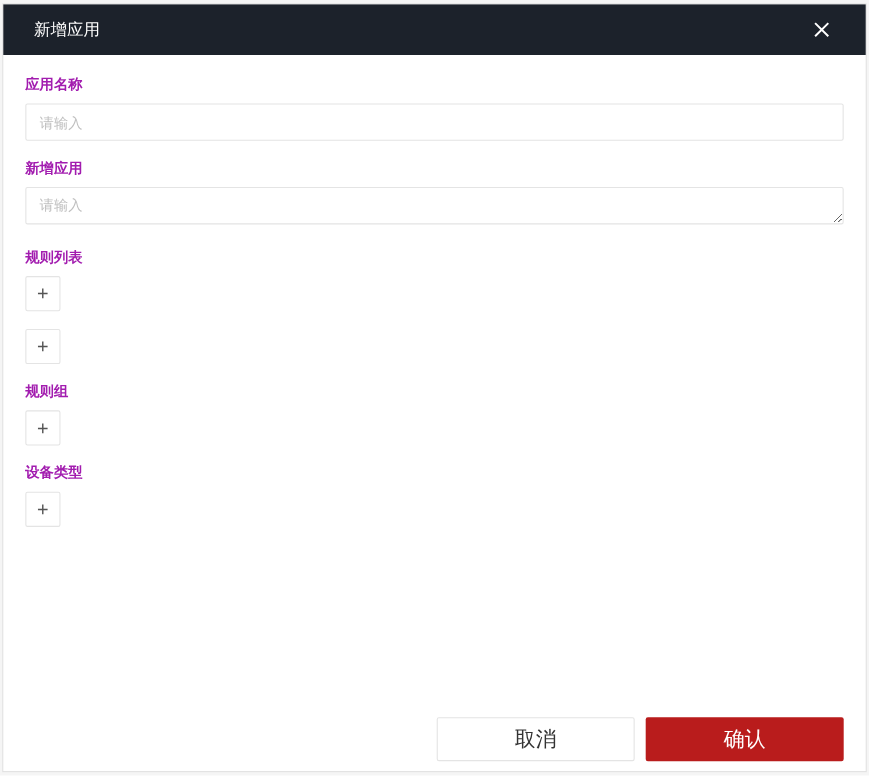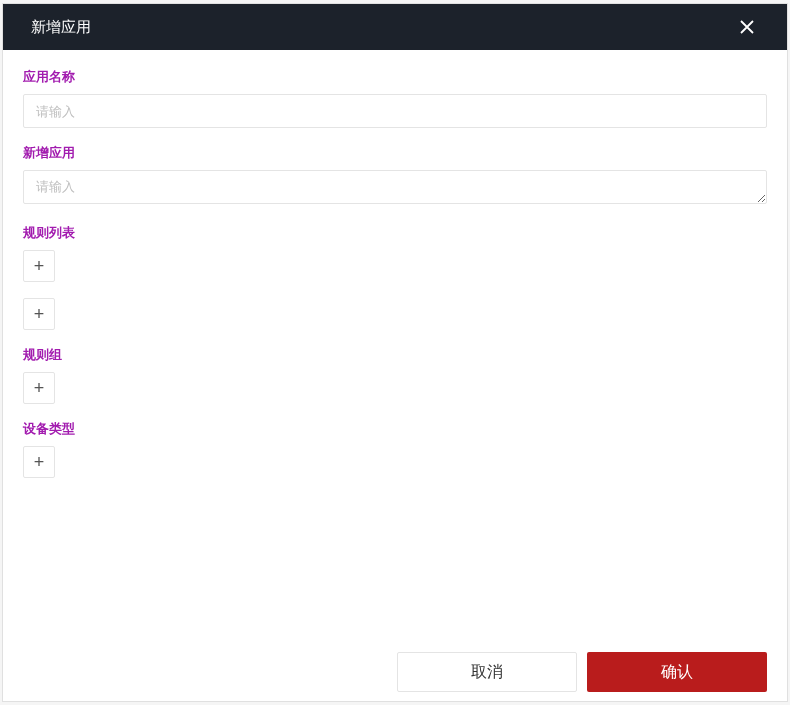--- a/index.html
+++ b/index.html
@@ -111,21 +111,21 @@
       display: flex;
       align-items: center;
       justify-content: flex-end;
       padding: 0 20px;
       gap: 10px;
     }
     .btn {
       width: 180px;
       height: 40px;
       border-radius: 2px;
-      font-size: 16px;
+      font-size: 19px;
       cursor: pointer;
       border: none;
       font-family: inherit;
     }
     .btn-cancel {
       background: #fff;
       border: 1px solid #e4e4e4;
       color: #333;
     }
     .btn-confirm {

